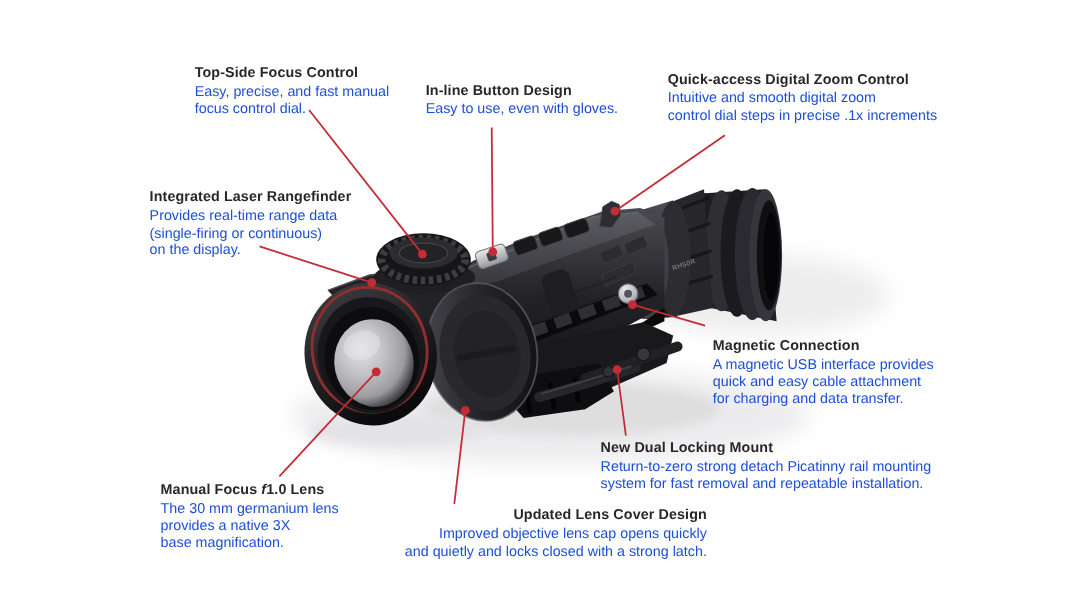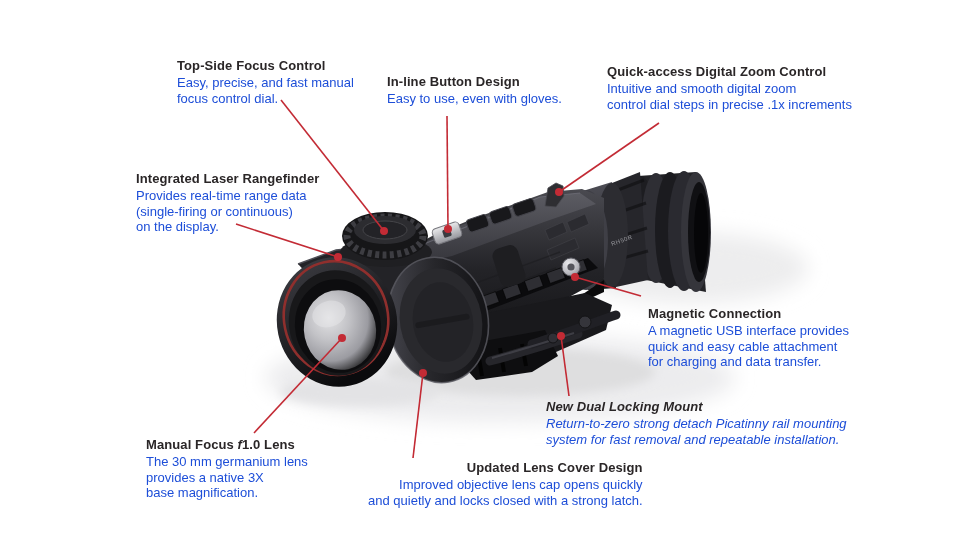--- a/index.html
+++ b/index.html
@@ -19,21 +19,21 @@
     font-size:13px;color:#1d4ed8;line-height:15.5px;
     white-space:pre-line;margin-top:1px;
   }
   .c-title .ital-f{font-style:italic;font-weight:bold;}
   
   .c1{left:177px;top:58px;max-width:230px;}
   .c2{left:387px;top:74px;max-width:230px;}
   .c3{left:607px;top:64px;max-width:260px;}
   .c4{left:136px;top:171px;max-width:230px;}
   .c5{left:648px;top:286px;max-width:250px;margin-top:20px;}
-  .c6{left:546px;top:399px;max-width:340px;font-style:italic;}
+  .c6{left:546px;top:399px;max-width:340px;}
   .c7{left:146px;top:437px;max-width:220px;}
   .c8{left:368px;top:460px;max-width:310px;text-align:right;}
 </style>
 </head>
 <body>
 
 <div id="stage">
 
   <svg class="layer" width="978" height="550" viewBox="0 0 978 550">
     <defs>

